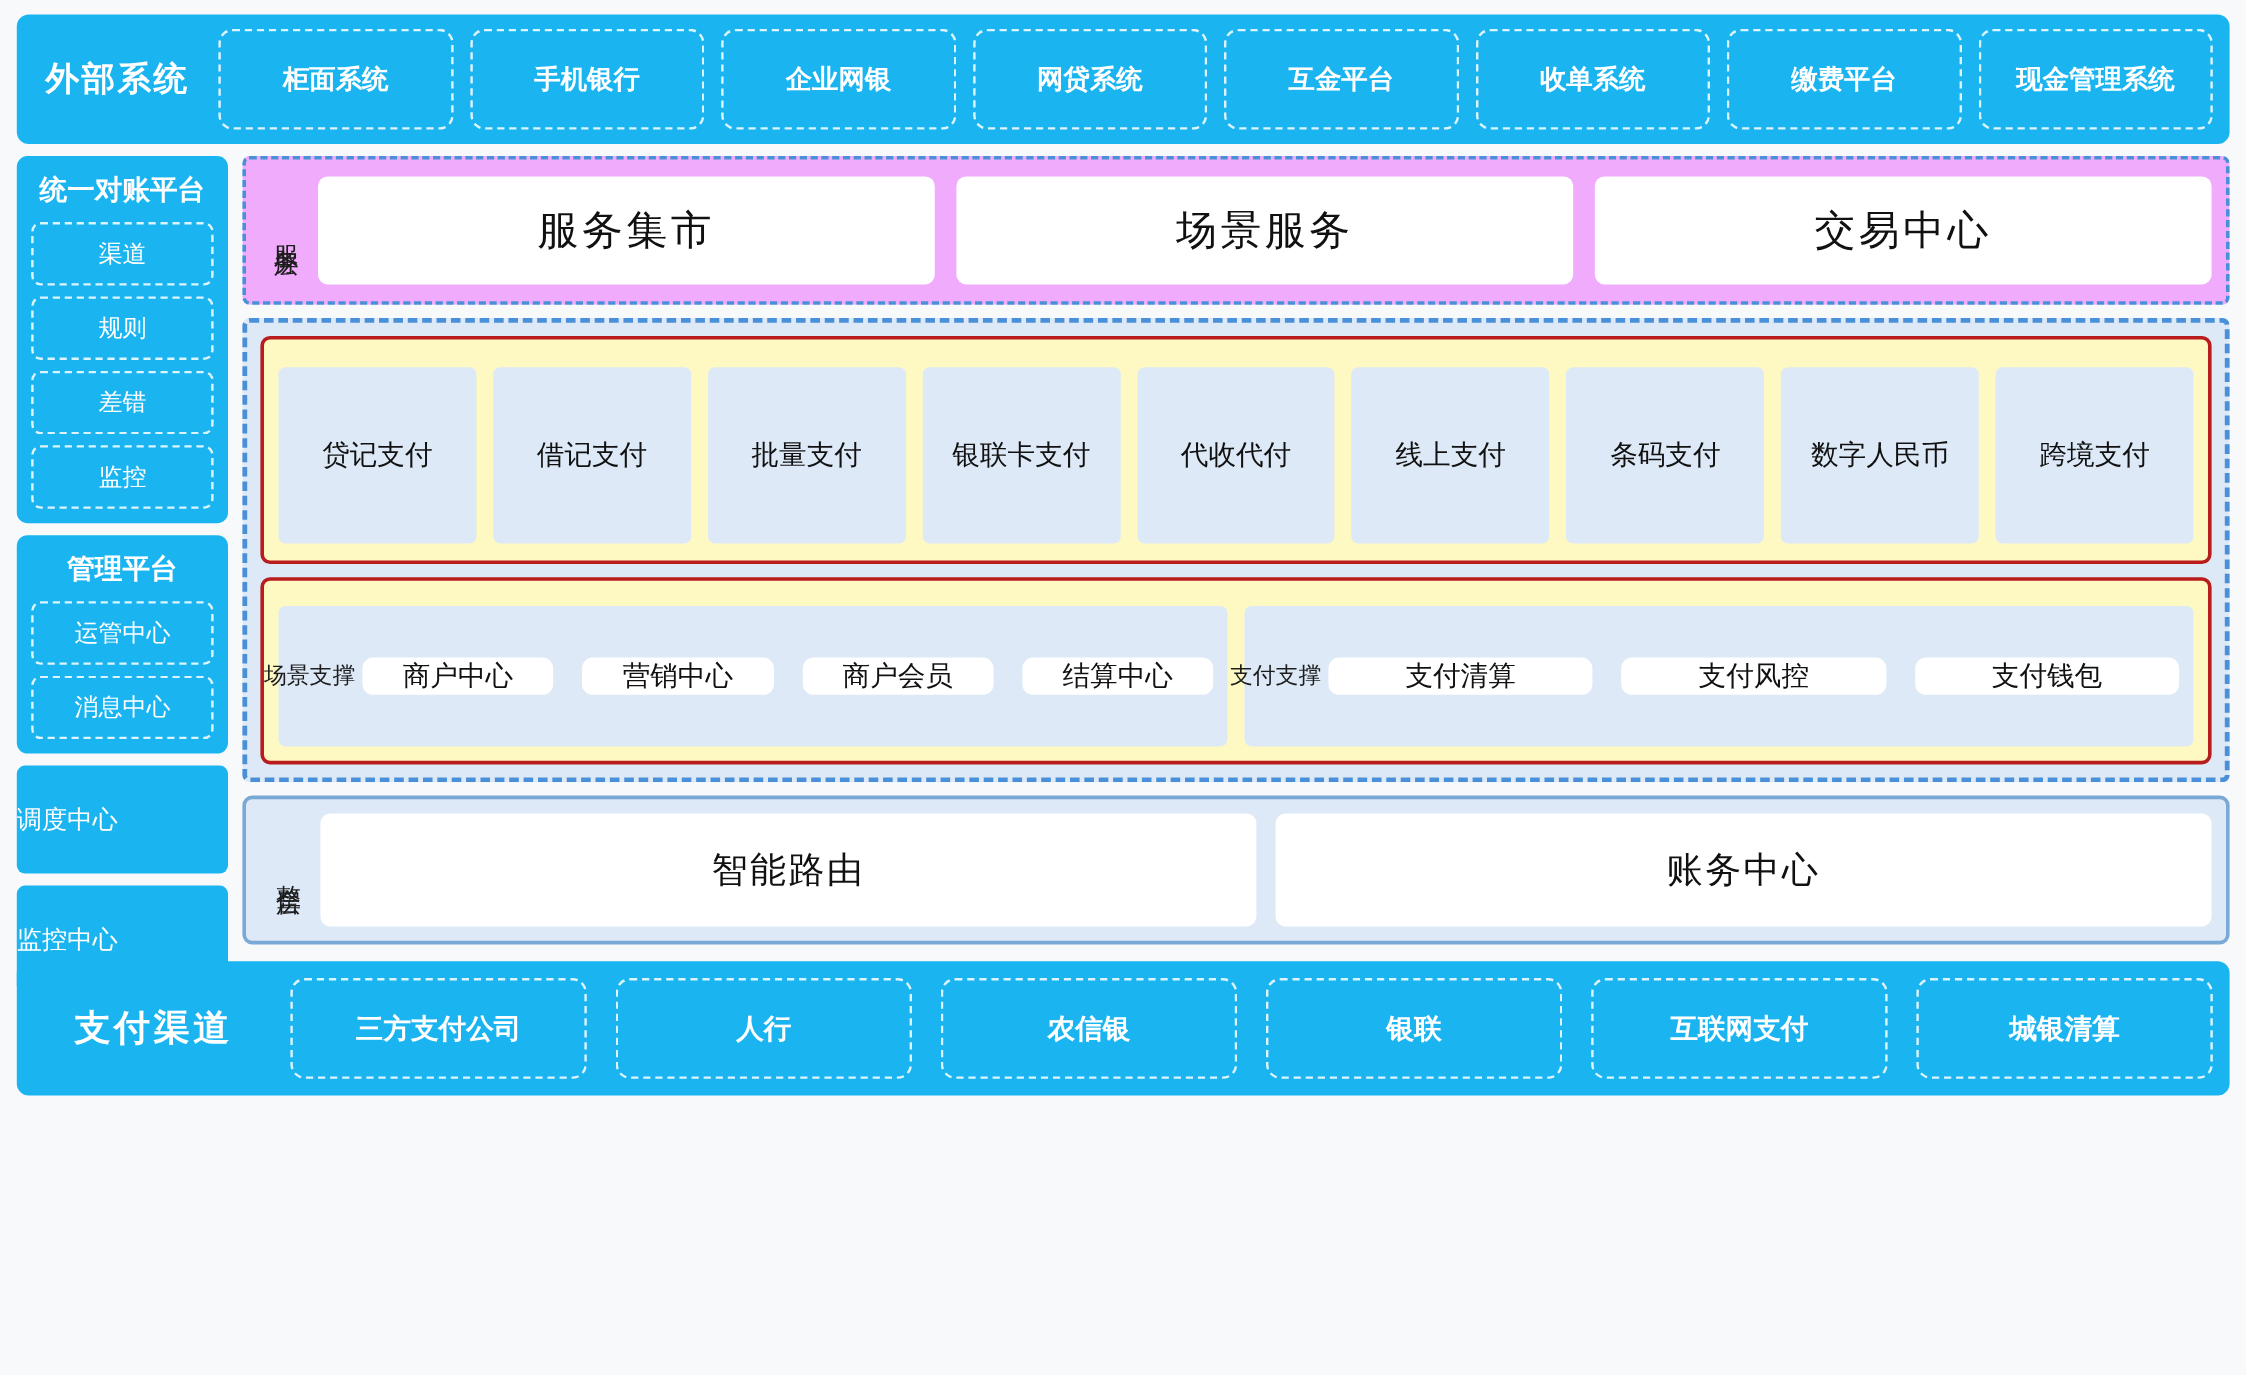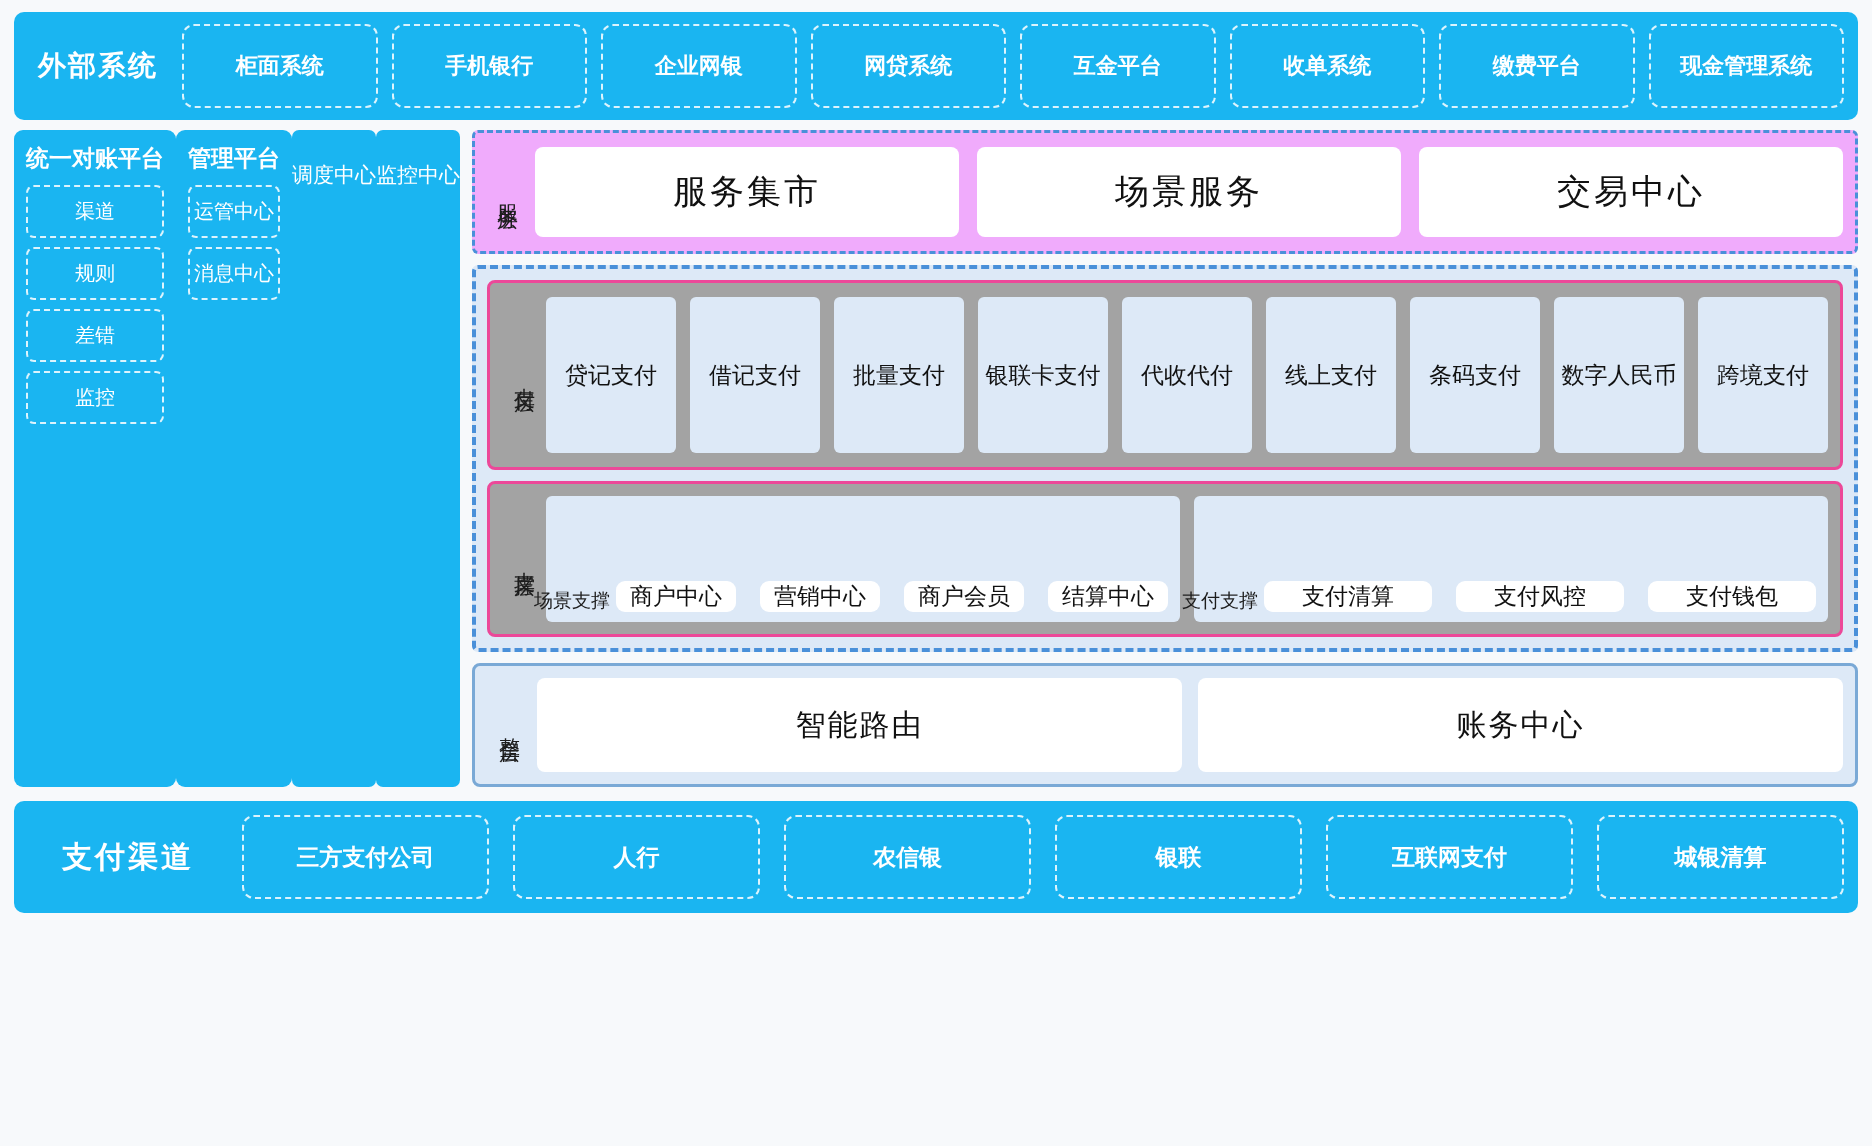--- a/index.html
+++ b/index.html
@@ -73,21 +73,22 @@
     flex: 1 1 auto;
     display: flex;
     gap: 12px;
     min-height: 0;
   }
 
   
   #left-rail {
     flex: 0 0 176px;
     display: flex;
-    flex-direction: row;
+    flex-direction: column;
+    gap: 10px;
   }
   .rail-card {
     background: #1ab5f1;
     border-radius: 9px;
     padding: 10px 12px 12px;
     display: flex;
     flex-direction: column;
     gap: 9px;
   }
   .rail-card-title {
@@ -194,27 +195,28 @@
     border-radius: 6px;
     background: #dde9f7;
     padding: 11px;
     display: flex;
     flex-direction: column;
     gap: 11px;
     min-height: 0;
   }
 
   .solid-panel {
-    border: 3px solid #ec4899;
+    border: 3px solid #b91c1c;
     border-radius: 8px;
-    background: #a3a3a3;
+    background: #fef9c3;
     display: flex;
     align-items: stretch;
     padding: 10px 12px;
     min-height: 0;
+    flex-direction: column;
   }
   #pay-layer { flex: 0 0 190px; }
   #support-layer { flex: 1 1 auto; }
 
   .pay-items {
     flex: 1 1 auto;
     display: flex;
     gap: 14px;
     padding: 4px 0;
   }
@@ -234,21 +236,21 @@
     flex: 1 1 auto;
     display: flex;
     gap: 14px;
     padding: 2px 0;
     min-width: 0;
   }
   .support-group {
     background: #dde9f7;
     border-radius: 6px;
     display: flex;
-    align-items: flex-end;
+    align-items: center;
     padding: 10px 12px 10px 6px;
     gap: 24px;
     min-width: 0;
   }
   .support-group.g1 { flex: 4 1 0; }
   .support-group.g2 { flex: 4 1 0; }
   .support-card {
     flex: 1 1 0;
     background: #ffffff;
     border-radius: 9px;

